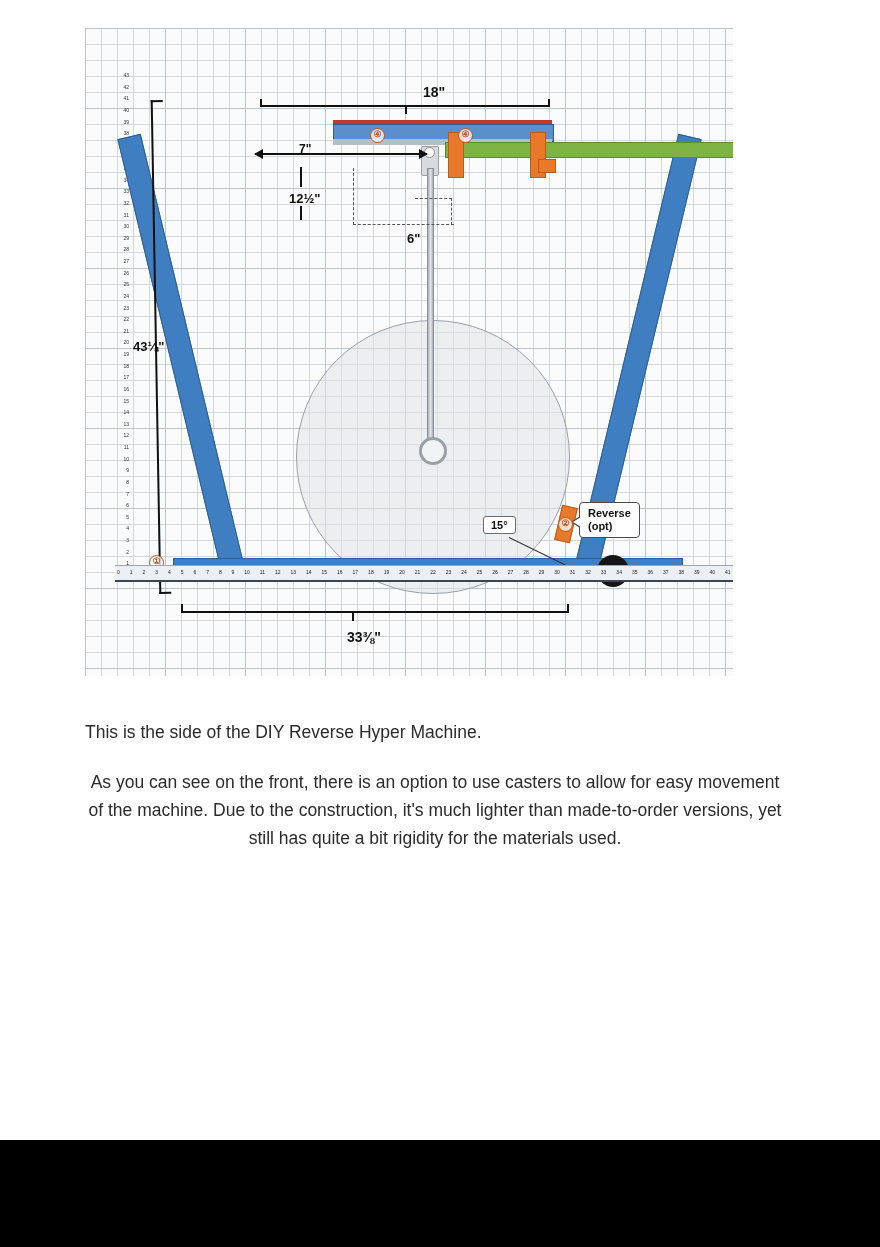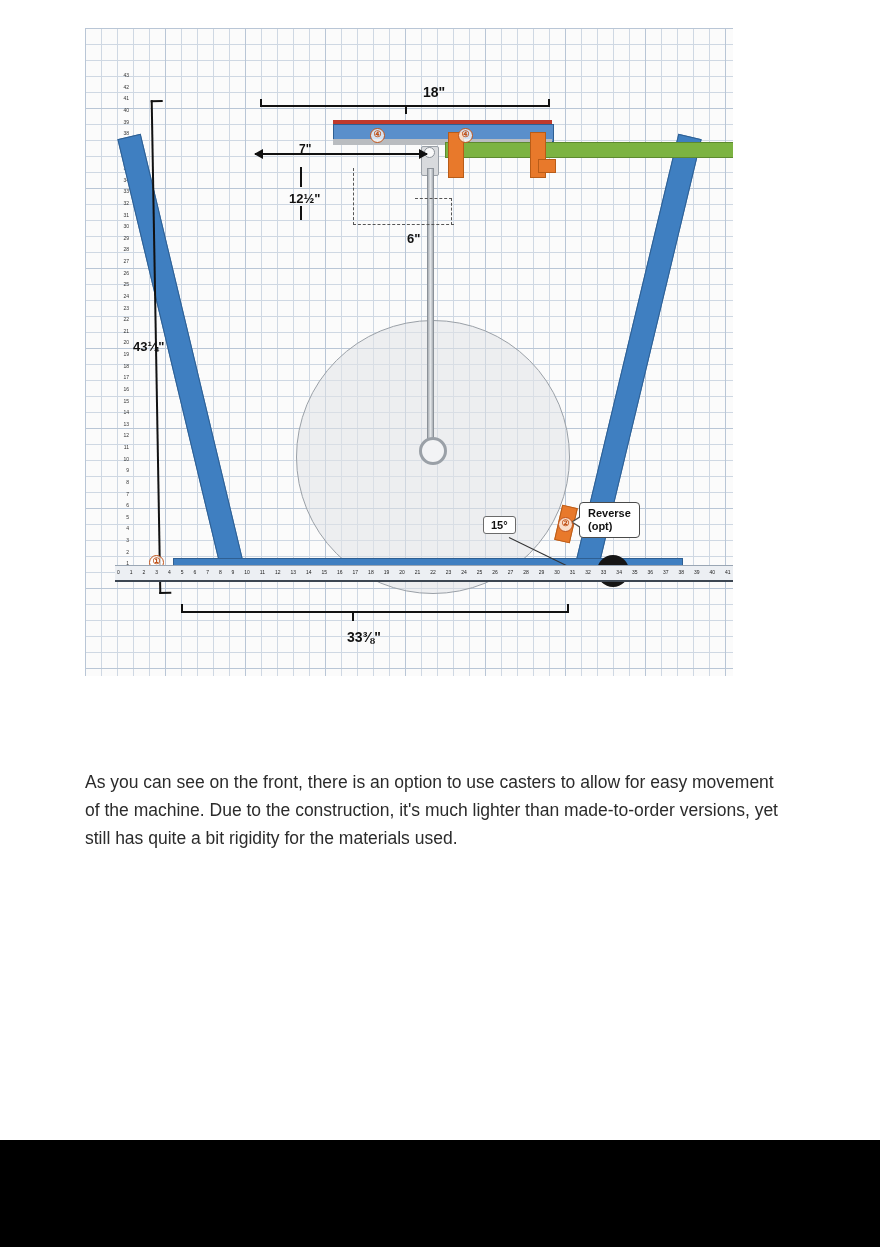--- a/index.html
+++ b/index.html
@@ -416,21 +416,21 @@
   .body-text {
     position: absolute;
     left: 85px;
     width: 700px;
     font-size: 17.5px;
     line-height: 28px;
     color: #2b2b2b;
     font-family: "Liberation Sans", sans-serif;
   }
   #para-1 { top: 700px; }
-  #para-2 { top: 750px; width: 700px; }
+  #para-2 { top: 750px; width: 700px; text-align: center; }
 </style>
 </head>
 <body>
 
 <div id="page">
   <div id="article">
 
     <div id="figure">
       <div class="heavy-grid"></div>
 
@@ -584,17 +584,18 @@
           <span>36</span>
           <span>37</span>
           <span>38</span>
           <span>39</span>
           <span>40</span>
           <span>41</span>
         </div>
       </div>
     </div>
 
+    <p class="body-text" id="para-1">This is the side of the DIY Reverse Hyper Machine.</p>
     <p class="body-text" id="para-2">As you can see on the front, there is an option to use casters to allow for easy movement of the machine. Due to the construction, it's much lighter than made-to-order versions, yet still has quite a bit rigidity for the materials used.</p>
   </div>
 
   <div id="bottom-bar"></div>
 </div>
 
 </body></html>

